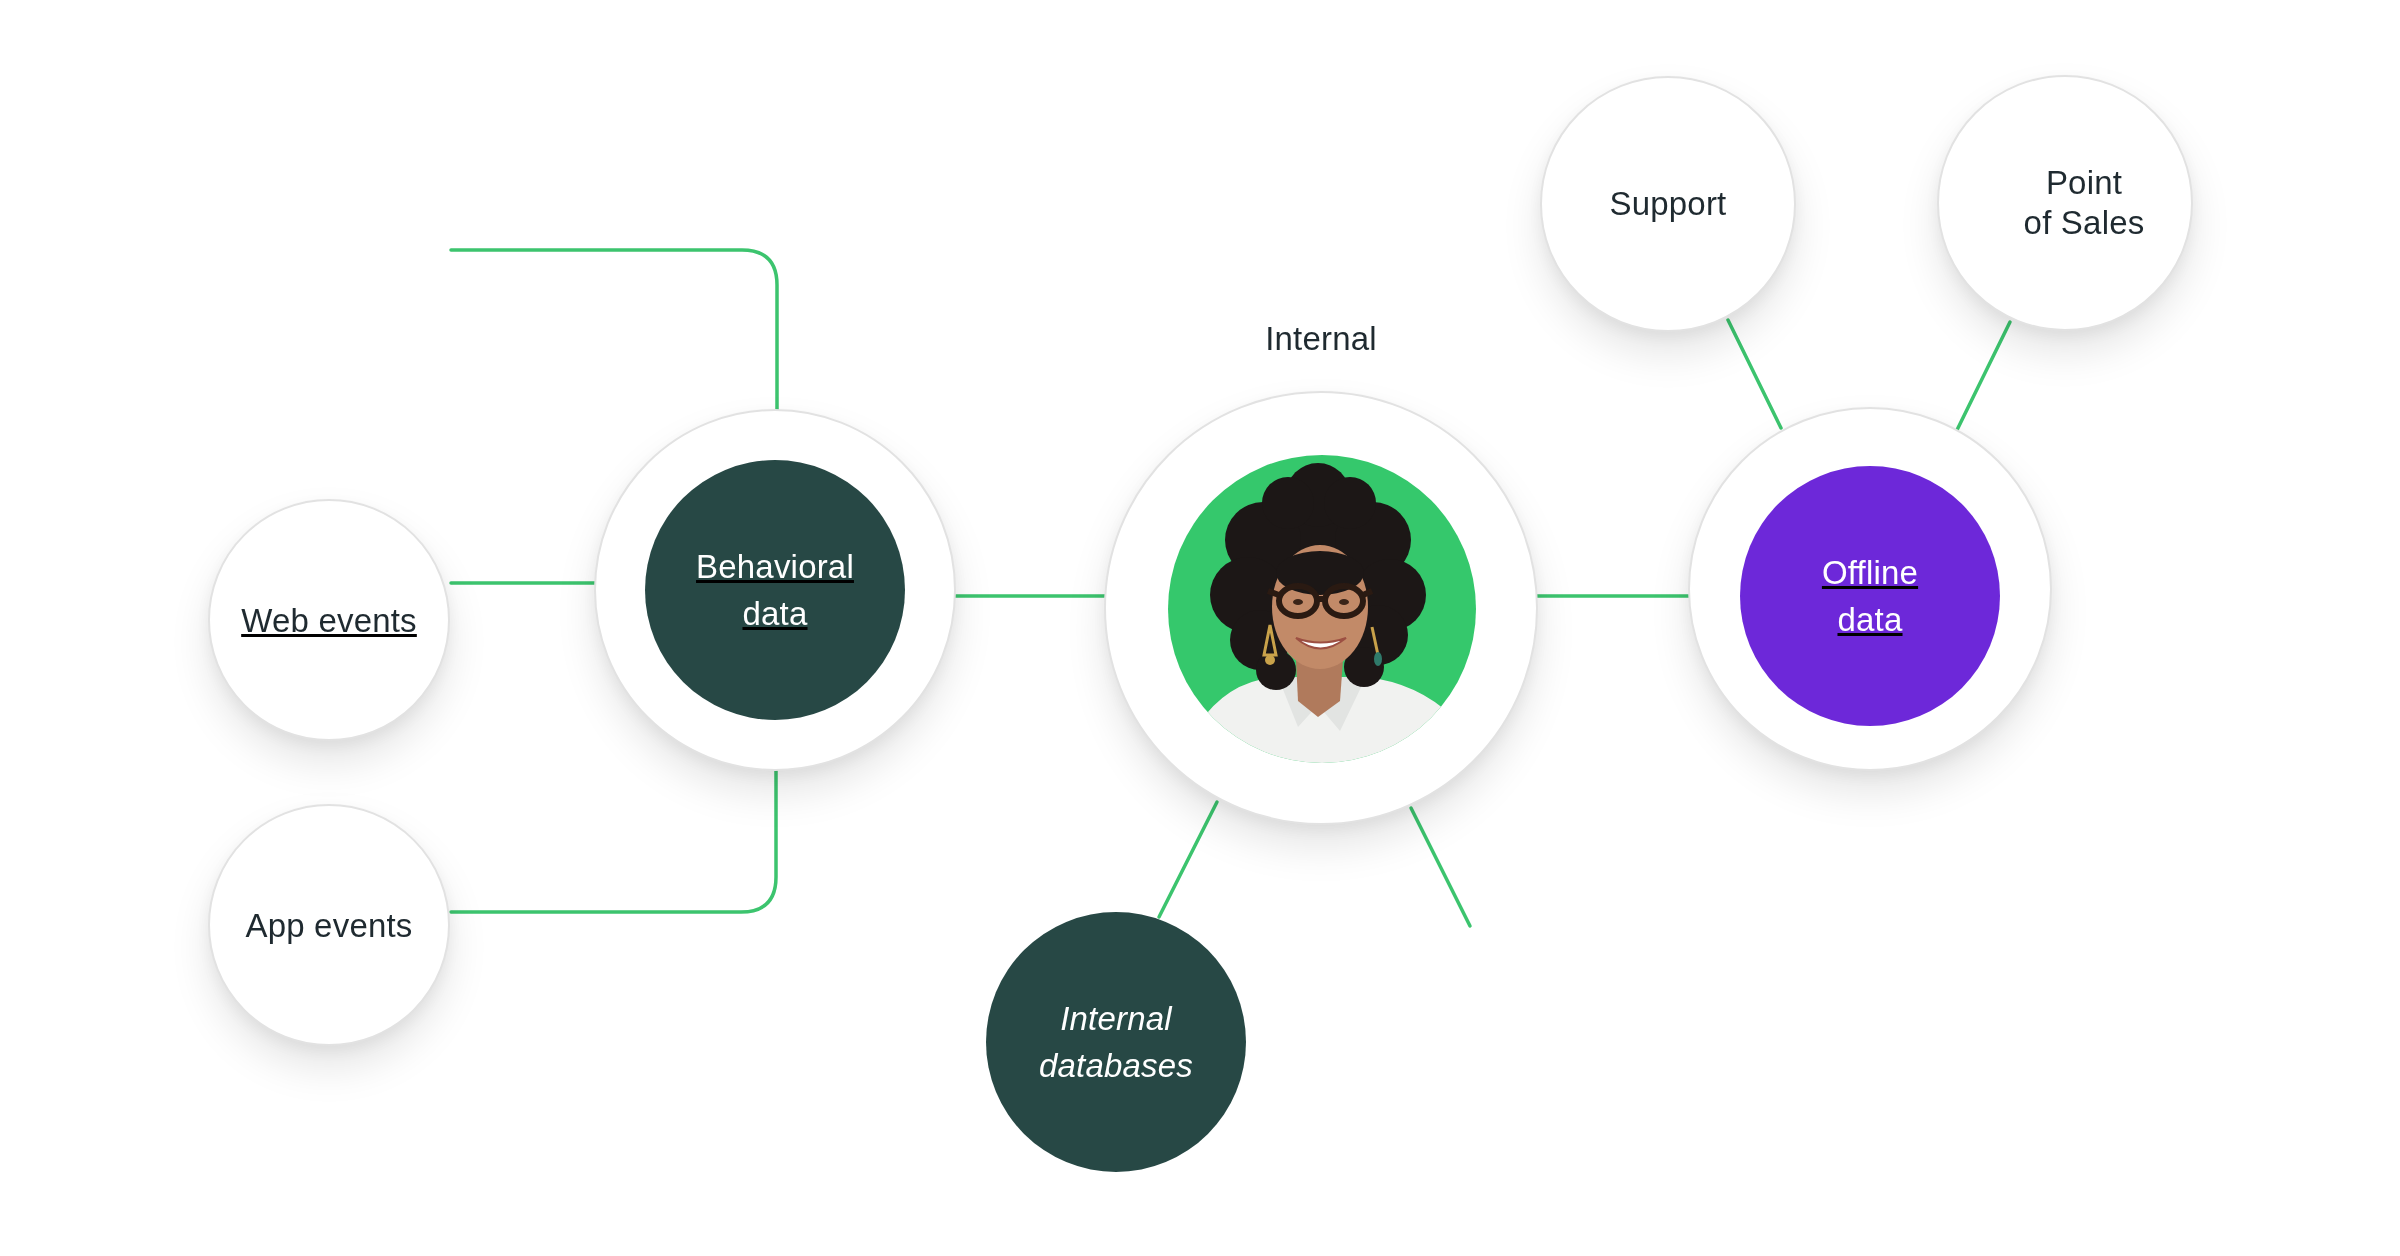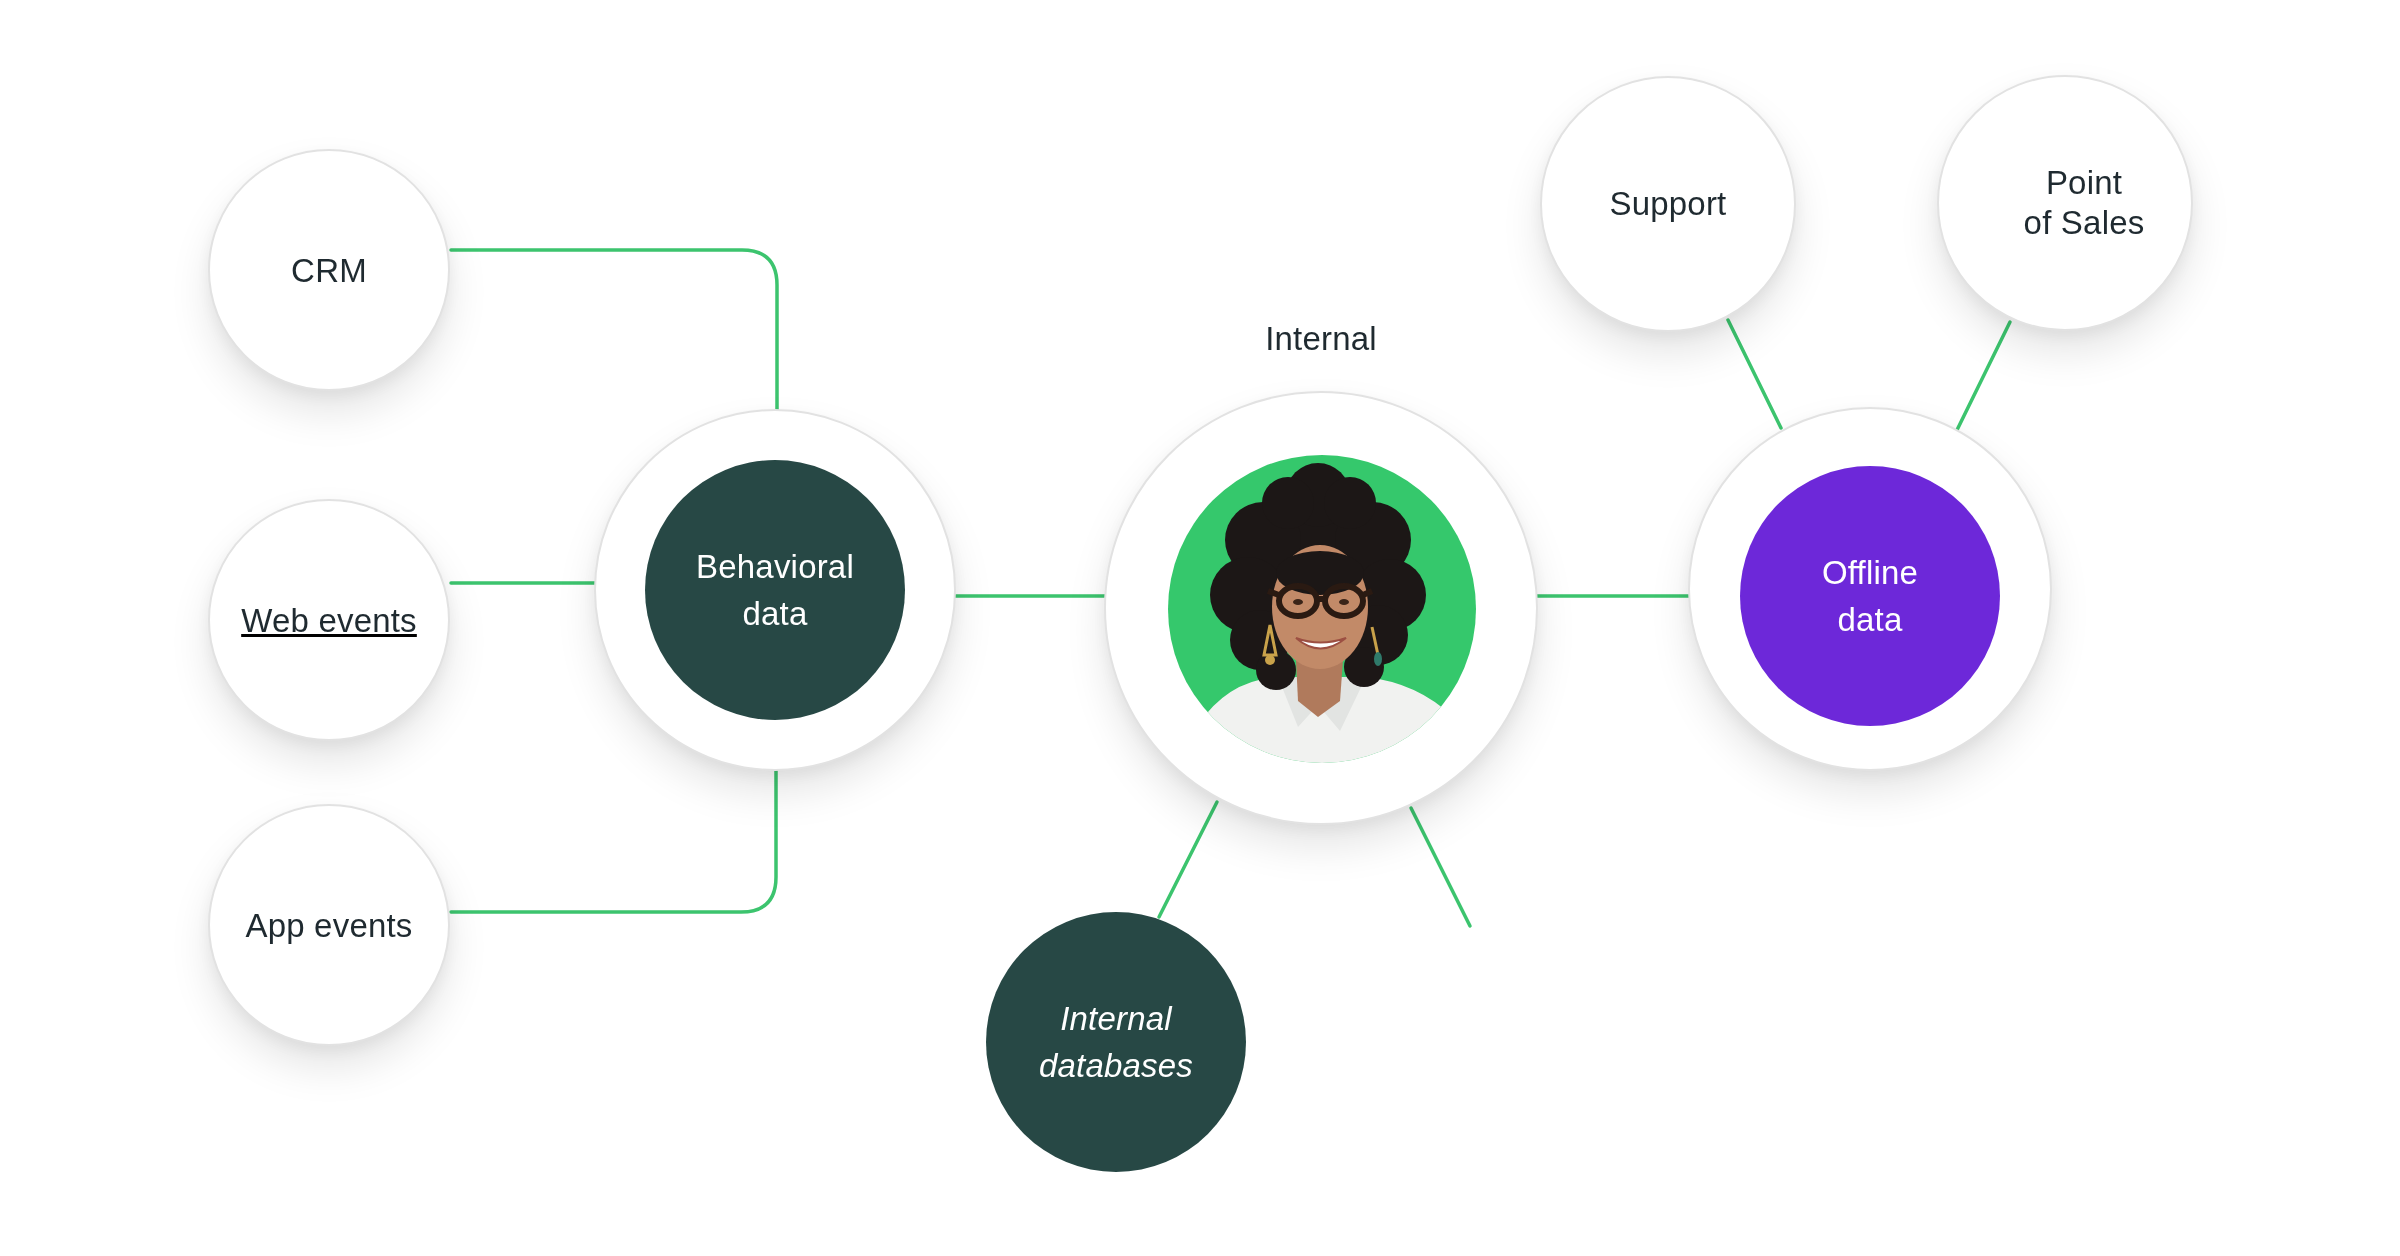--- a/index.html
+++ b/index.html
@@ -6,21 +6,21 @@
   body { width: 2400px; height: 1256px; position: relative; overflow: hidden; font-family: "Liberation Sans", "DejaVu Sans", sans-serif; }
   #canvas { position: absolute; left: 0; top: 0; width: 2400px; height: 1256px; }
   .connectors { position: absolute; left: 0; top: 0; width: 2400px; height: 1256px; z-index: 1; }
   .connectors path { fill: none; stroke-width: 3.5; stroke-linecap: round; }
   .node { position: absolute; border-radius: 50%; box-sizing: border-box; display: flex; align-items: center; justify-content: center; text-align: center; z-index: 2; }
   .node.white { background: #ffffff; border: 2px solid #e2e2e2; box-shadow: 0 22px 40px rgba(0,0,0,0.10), 0 6px 14px rgba(0,0,0,0.05); }
   .node.dark { color: #ffffff; font-style: italic; }
   .label { font-size: 33px; line-height: 47px; letter-spacing: 0.2px; white-space: pre-line; }
   .label.darktext { color: #1f2a30; }
   .label.light { color: #ffffff; }
-  .inner { position: absolute; border-radius: 50%; display: flex; align-items: center; justify-content: center; text-align: center; }
+  .inner { position: absolute; border-radius: 50%; display: flex; align-items: center; justify-content: center; text-align: center; text-decoration: underline; }
   .title-label { position: absolute; font-size: 33px; color: #1f2a30; text-align: center; z-index: 3; letter-spacing: 0.2px; }
   .photo { position: absolute; border-radius: 50%; overflow: hidden; }
   .photo svg { display: block; }
 </style>
 </head>
 <body>
 
 <div id="canvas">
 
   <svg class="connectors" viewBox="0 0 2400 1256" width="2400" height="1256">
@@ -30,23 +30,20 @@
       <path d="M451,912 H741 Q776,912 776,877 V770"></path>
       <path d="M955,596 H1105"></path>
       <path d="M1537,596 H1689"></path>
       <path d="M1728,320 L1781,428"></path>
       <path d="M2010,322 L1957,430"></path>
       <path d="M1217,802 L1159,917"></path>
       <path d="M1411,808 L1470,926"></path>
     </g>
   </svg>
 
-  <div class="node white" style="left:208px; top:149px; width:242px; height:242px;">
-    <span class="label darktext">CRM</span>
-  </div>
   <div class="node white" style="left:208px; top:499px; width:242px; height:242px;text-decoration:underline;">
     <span class="label darktext">Web events</span>
   </div>
   <div class="node white" style="left:208px; top:804px; width:242px; height:242px;">
     <span class="label darktext">App events</span>
   </div>
 
   <div class="node white" style="left:594px; top:409px; width:362px; height:362px;">
     <div class="inner" style="left:49px; top:49px; width:260px; height:260px; background:#274845;">
       <span class="label light">Behavioral

